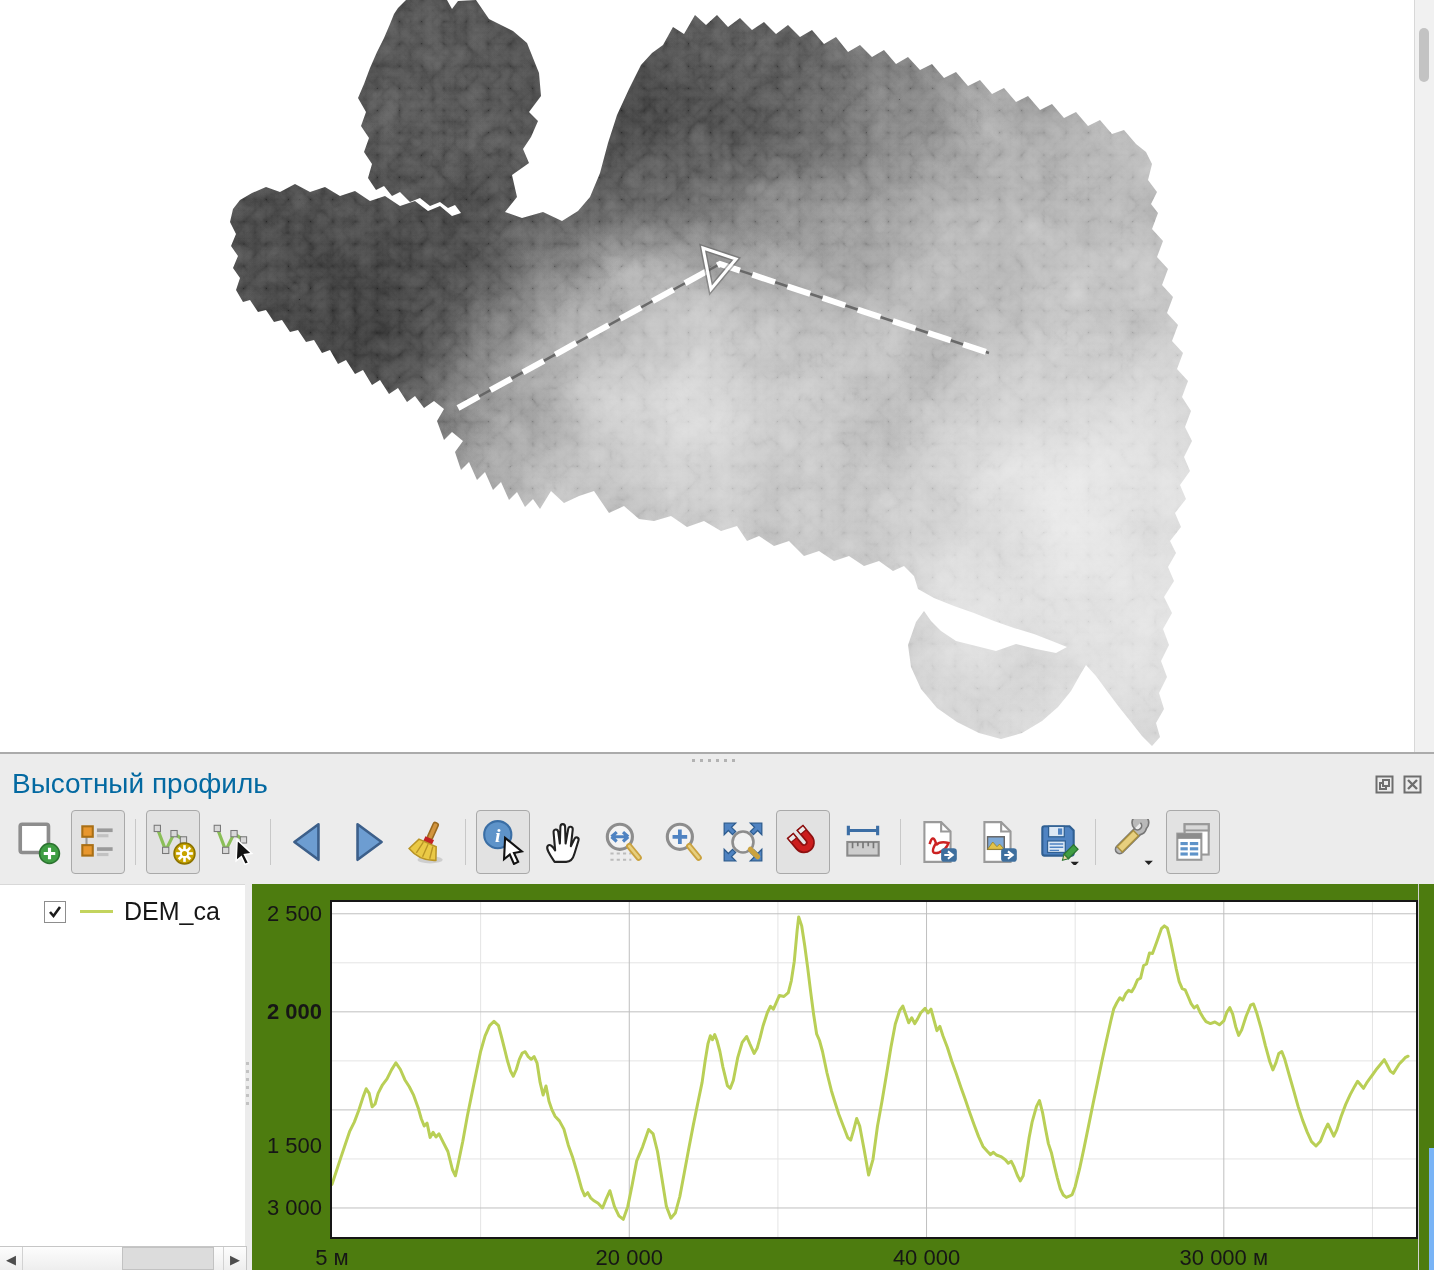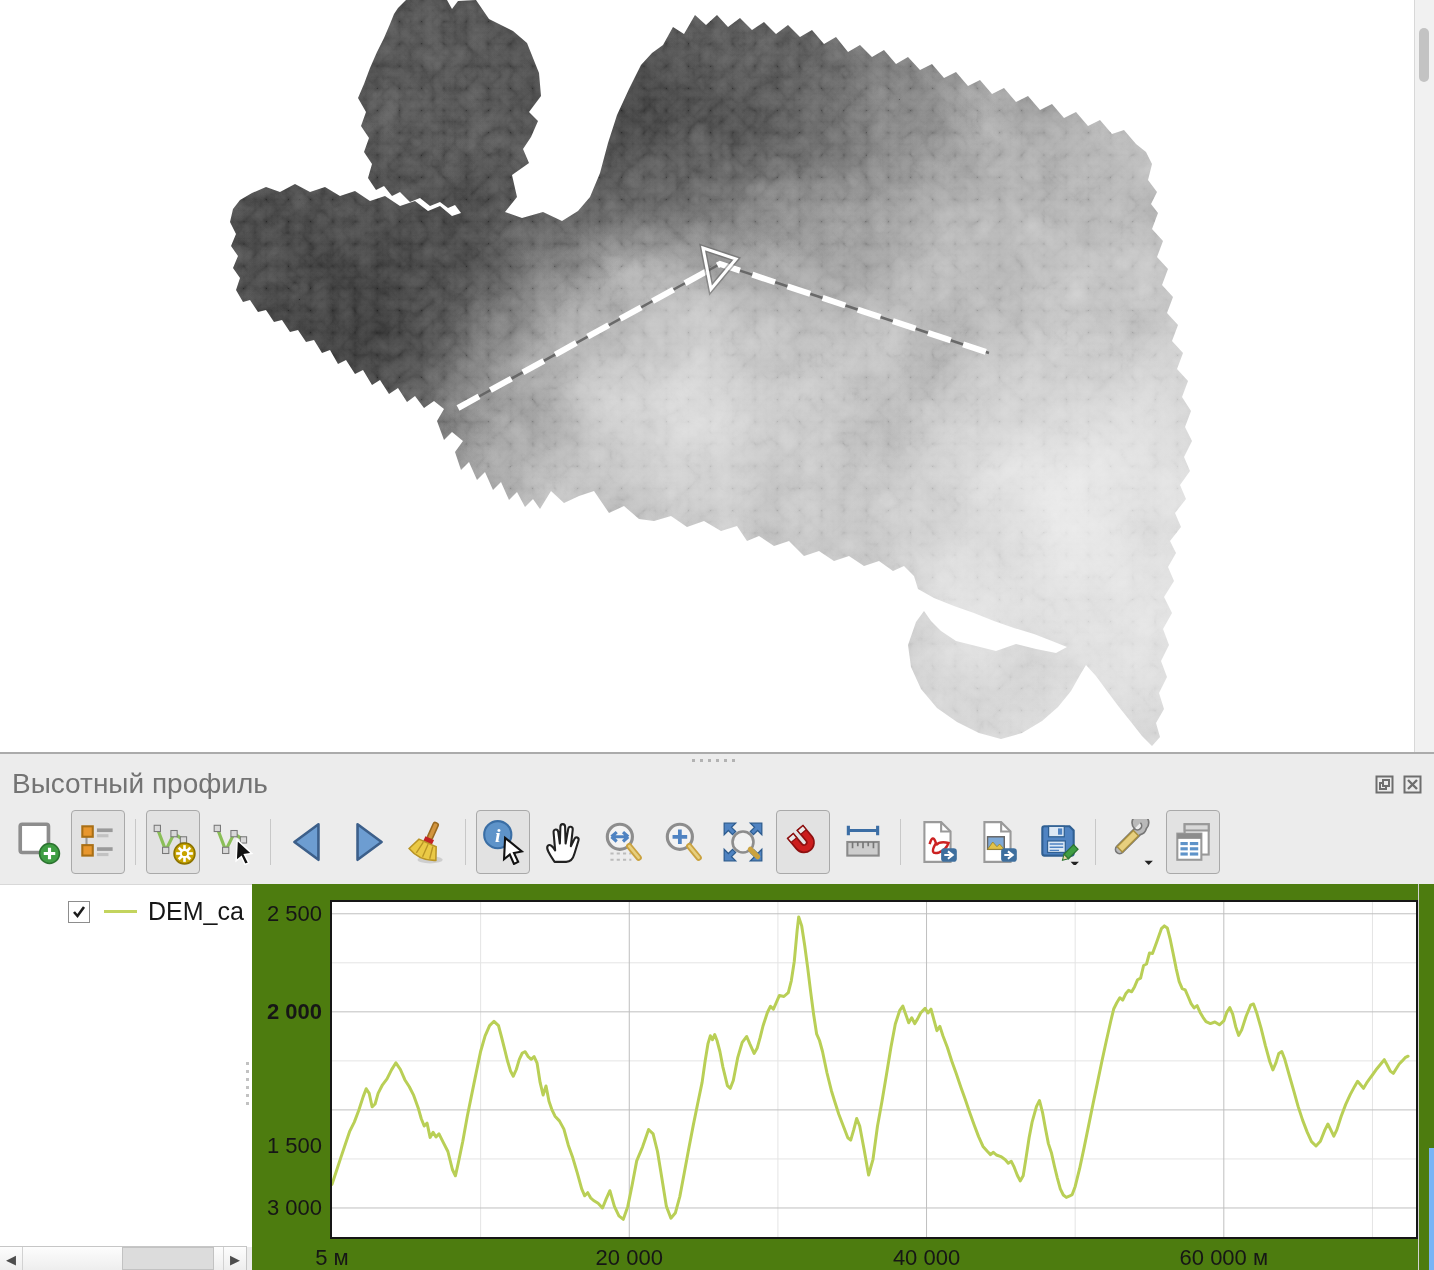--- a/index.html
+++ b/index.html
@@ -8,32 +8,32 @@
   
   #map-area{left:0;top:0;width:1434px;height:752px;background:#ffffff;}
   #map-svg{position:absolute;left:0;top:0;}
   #map-vscroll{right:0;top:0;width:19px;height:752px;background:#f1f1f1;border-left:1px solid #d8d8d8;}
   #map-vscroll .thumb{position:absolute;left:4px;top:28px;width:10px;height:54px;background:#c3c3c3;border-radius:5px;}
   
   #splitter{left:0;top:752px;width:1434px;height:16px;background:#ececec;border-top:2px solid #ababab;}
   #splitter .dots{position:absolute;left:692px;top:5px;display:flex;gap:5px;}
   #splitter .dots i{width:3px;height:3px;background:#b3b3b3;display:block;}
   
-  #panel-title{left:12px;top:768px;font-size:28px;color:#737373;}
+  #panel-title{left:12px;top:768px;font-size:28px;color:#0369a1;}
   .win-btn{width:19px;height:19px;top:775px;color:#6e6e6e;}
   .win-btn svg{display:block;}
   
   #toolbar{left:8px;top:806px;height:72px;display:flex;align-items:center;}
   .tbtn{width:54px;height:64px;display:flex;align-items:center;justify-content:center;
         border:1px solid transparent;border-radius:4px;margin:0 3px;background:transparent;padding:0;}
   .tbtn.pressed{background:#e2e2e2;border:1px solid #a9a9a9;}
   .tbtn svg{display:block;}
   .tsep{width:1px;height:46px;background:#c8c8c8;margin:0 7px;}
   
-  #layer-panel{left:0;top:884px;width:245px;height:362px;background:#ffffff;border-top:1px solid #d8d8d8;overflow:hidden;padding-left:24px;}
+  #layer-panel{left:0;top:884px;width:245px;height:362px;background:#ffffff;border-top:1px solid #d8d8d8;overflow:hidden;}
   .legend-row{display:flex;align-items:center;padding:12px 0 0 44px;white-space:nowrap;}
   .legend-check{width:20px;height:20px;border:1px solid #8d8d8d;background:#fff;display:flex;align-items:center;justify-content:center;flex:0 0 auto;}
   .legend-swatch{width:33px;height:3px;margin:0 11px 0 14px;flex:0 0 auto;}
   .legend-label{font-size:25px;color:#161616;}
   #hscroll{left:0;top:1246px;width:246px;height:24px;background:linear-gradient(#fdfdfd,#ededed);border-top:1px solid #c6c6c6;border-right:1px solid #c6c6c6;}
   #hscroll .arrow{position:absolute;top:0;width:22px;height:24px;display:flex;align-items:center;justify-content:center;color:#4d4d4d;font-size:13px;}
   #hscroll .a-left{left:0;border-right:1px solid #d2d2d2;}
   #hscroll .a-right{right:0;border-left:1px solid #d2d2d2;}
   #hscroll .thumb{position:absolute;left:122px;top:0;width:92px;height:23px;background:#dcdcdc;border:1px solid #c2c2c2;box-sizing:border-box;}
   #vsplit-dots{left:246px;top:1062px;display:flex;flex-direction:column;gap:5px;}
@@ -409,17 +409,17 @@
   <div id="yticks">
       <div class="ytick" style="top: 29.7681px;">2 500</div>
       <div class="ytick" style="top: 127.836px; font-weight: bold;">2 000</div>
       <div class="ytick" style="top: 225.904px; margin-top: 36px;">1 500</div>
       <div class="ytick" style="top: 323.972px;">3 000</div>
     </div>
   <div id="xticks">
       <div class="xtick" style="left: 80px;">5 м</div>
       <div class="xtick" style="left: 377.271px;">20 000</div>
       <div class="xtick" style="left: 674.543px;">40 000</div>
-      <div class="xtick" style="left: 971.814px;">60 000 м</div>
+      <div class="xtick" style="left: 971.814px;">30 000 м</div>
     </div>
 </div>
 <div id="chart-right-divider" class="abs"></div>
 <div id="blue-indicator" class="abs"></div>
 
 </body></html>

